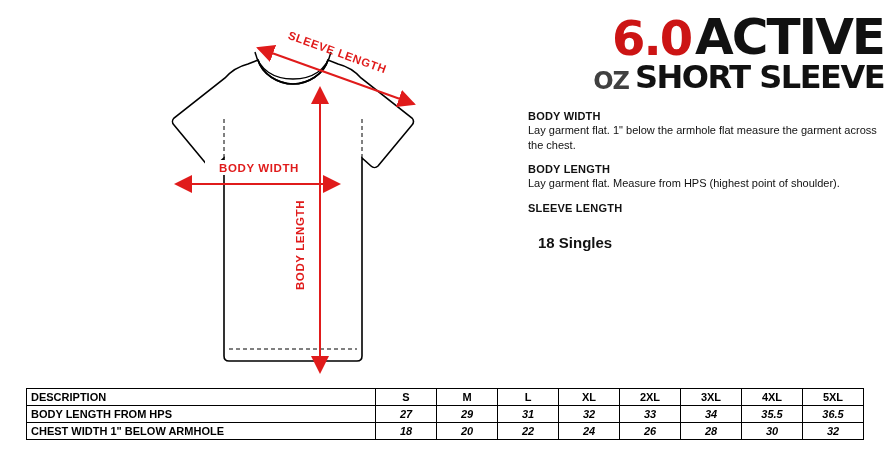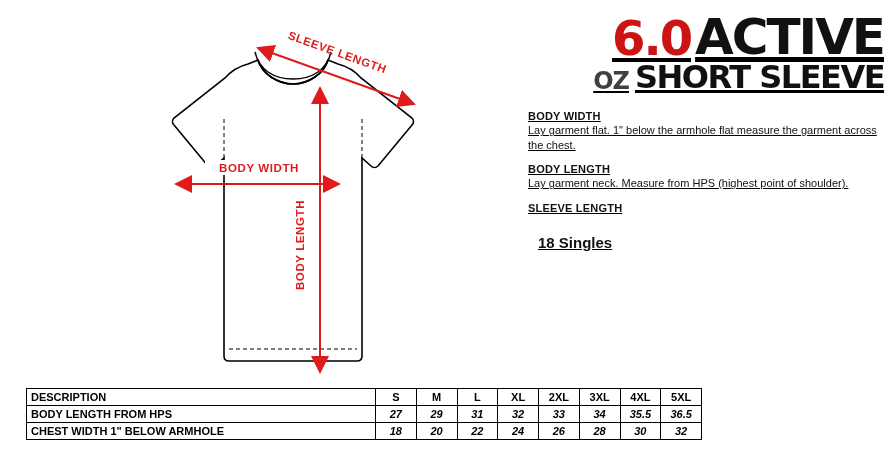--- a/index.html
+++ b/index.html
@@ -24,21 +24,20 @@
     height: 382px;
   }
   #shirt-svg { display: block; }
 
   
   #info-panel {
     position: absolute;
     left: 528px;
     top: 14px;
     width: 356px;
-    text-decoration: underline;
   }
 
   .title-block {
     text-align: right;
     line-height: 1;
     margin-bottom: 18px;
   }
   .title-row {
     display: flex;
     align-items: flex-end;
@@ -107,21 +106,21 @@
 
   
   #size-table-wrap {
     position: absolute;
     left: 26px;
     top: 388px;
     width: 838px;
   }
   table.size-table {
     border-collapse: collapse;
-    width: 676px;
+    width: 838px;
     table-layout: fixed;
     font-size: 11px;
   }
   table.size-table th,
   table.size-table td {
     border: 1px solid #000;
     height: 16px;
     padding: 0 4px;
     font-weight: bold;
     color: #000;
@@ -222,21 +221,21 @@
     </div>
   </div>
 
   <div class="measure-group">
     <div class="measure-head">BODY WIDTH</div>
     <div class="measure-body">Lay garment flat. 1" below the armhole flat measure the garment across the chest.</div>
   </div>
 
   <div class="measure-group">
     <div class="measure-head">BODY LENGTH</div>
-    <div class="measure-body">Lay garment neck. Measure from HPS (highest point of shoulder).</div>
+    <div class="measure-body">Lay garment flat. Measure from HPS (highest point of shoulder).</div>
   </div>
 
   <div class="measure-group">
     <div class="measure-head">SLEEVE LENGTH</div>
   </div>
 
   <div class="spec-block">
     <div>18 Singles</div>
   </div>
 </div>

